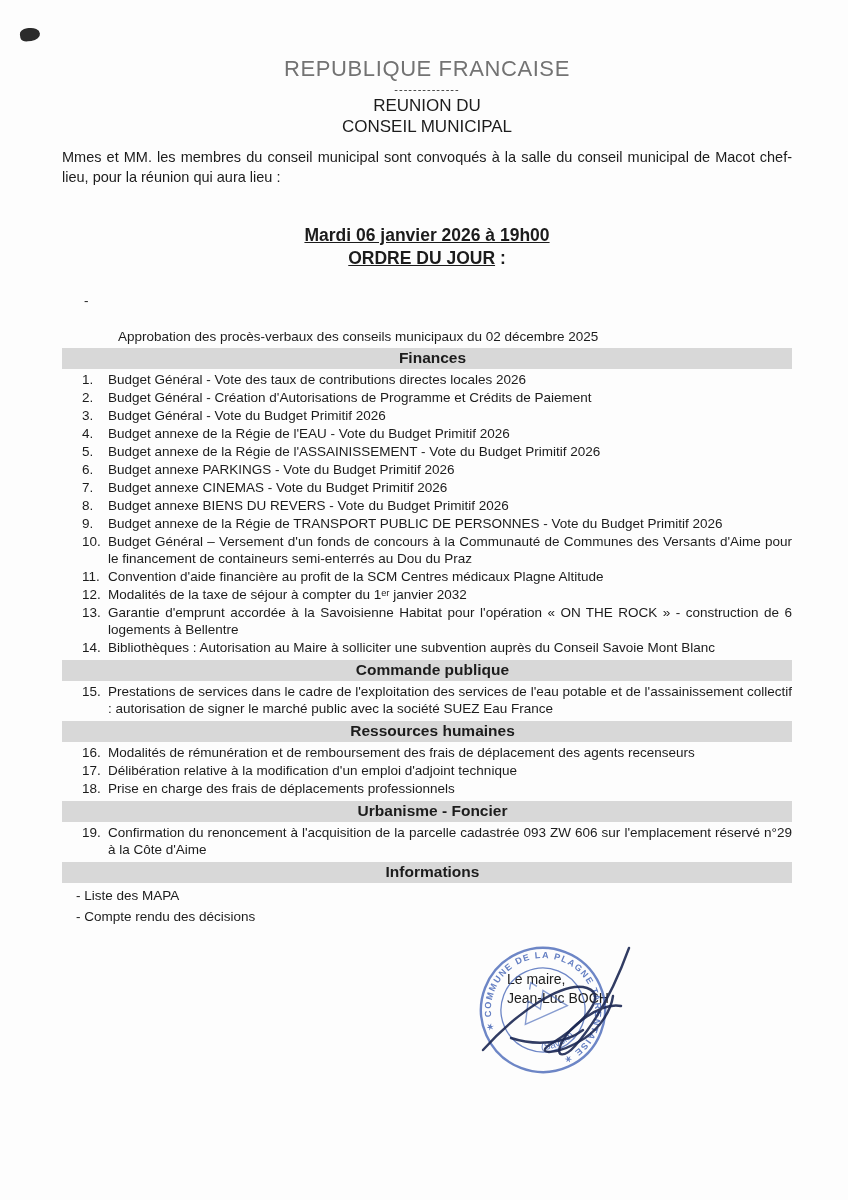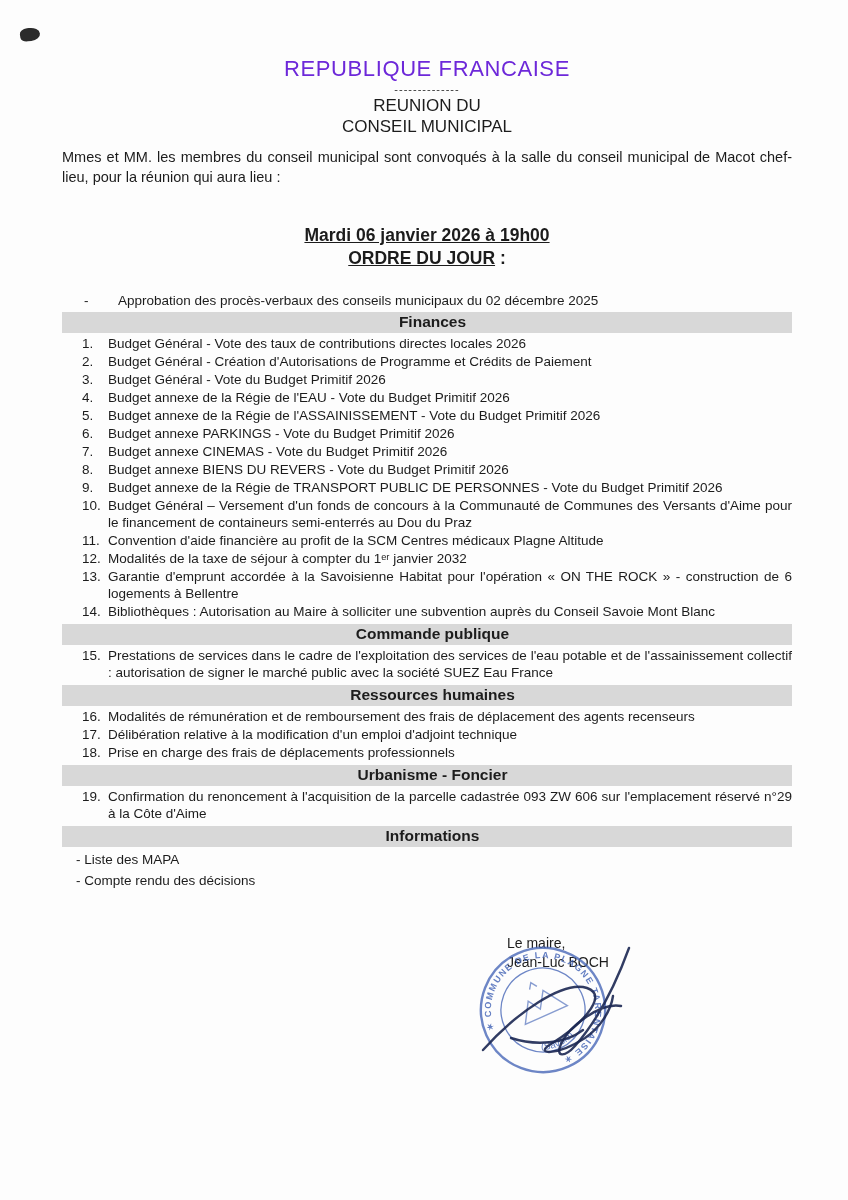--- a/index.html
+++ b/index.html
@@ -17,21 +17,21 @@
     background:#2b2b2b;
     border-radius:45% 60% 55% 40%;
     transform:rotate(-8deg);
   }
   .content { padding:0 56px 0 62px; }
   .title {
     margin-top:56px;
     text-align:center;
     font-size:22px;
     letter-spacing:0.6px;
-    color:#6d28d9;
+    color:#737373;
   }
   .dashes { text-align:center; font-size:11px; letter-spacing:1px; color:#333; margin-top:1px; }
   .sub { text-align:center; font-size:17px; font-weight:normal; line-height:1.25; }
   .intro {
     margin:9px 0 0 0;
     font-size:14.5px;
     line-height:1.38;
     text-align:justify;
   }
   .dateline {
@@ -42,21 +42,21 @@
   }
   .ordre { margin-top:2px; }
   .u { text-decoration:underline; }
   .preamble {
     margin-top:24px;
     display:flex;
     font-size:13.5px;
     padding-left:22px;
   }
   .p-dash { flex:0 0 34px; }
-  .p-txt { flex:1; }
+  .p-txt { flex:1;margin-top:36px; }
   .band {
     background:#d8d8d8;
     text-align:center;
     font-weight:bold;
     font-size:15.5px;
     padding:1px 0 2px 11px;
     margin:4px 0 2px 0;
   }
   .item {
     display:flex;

